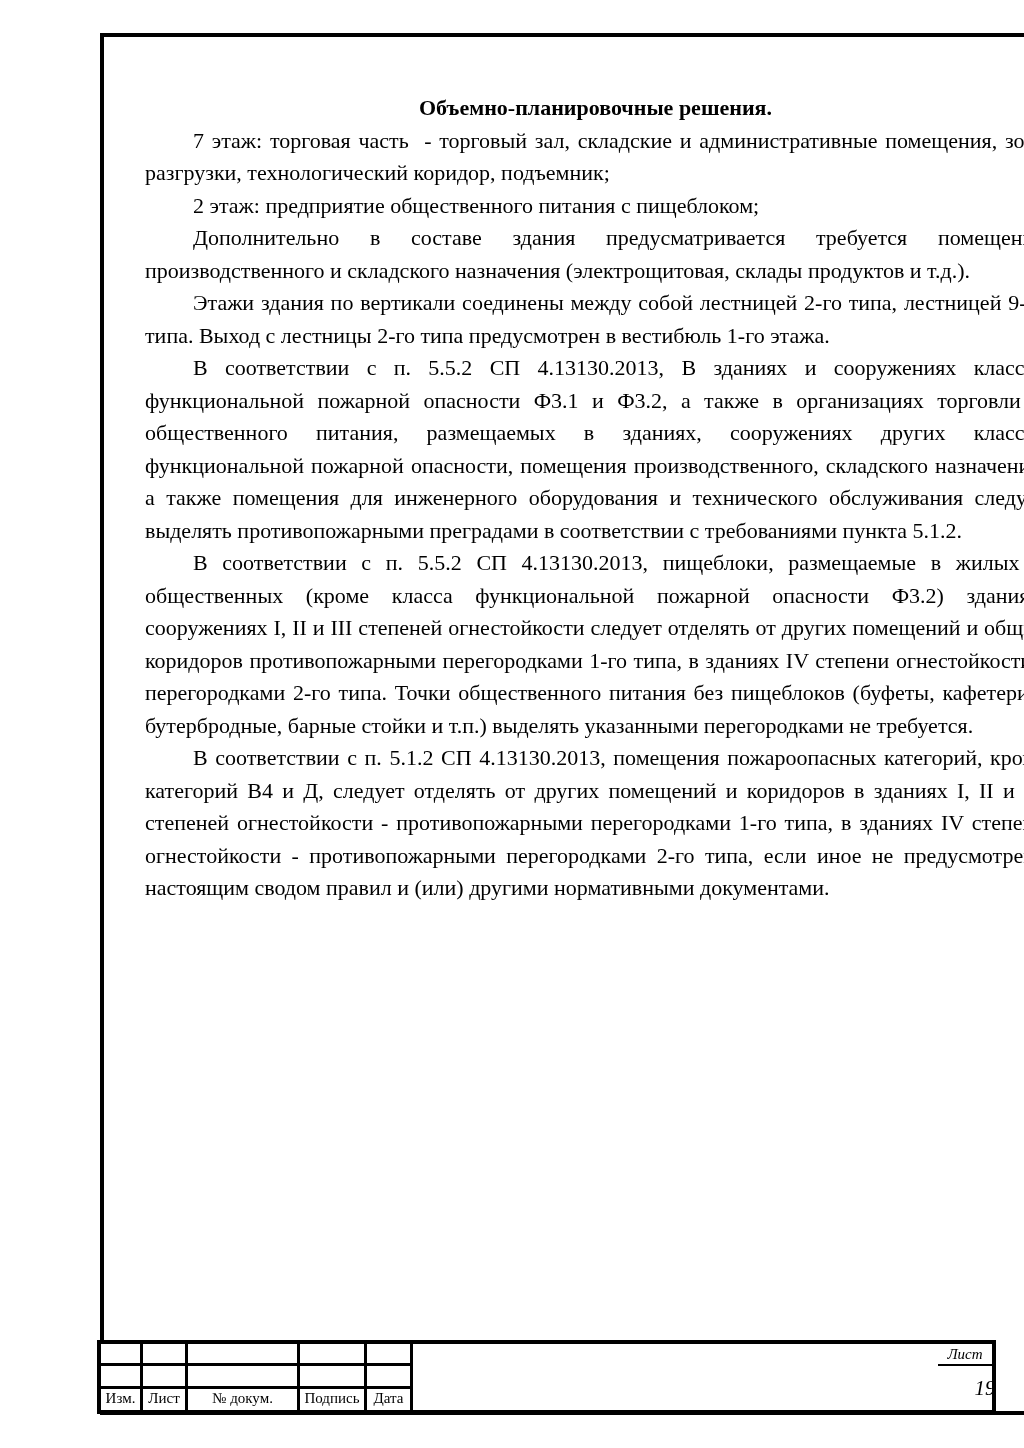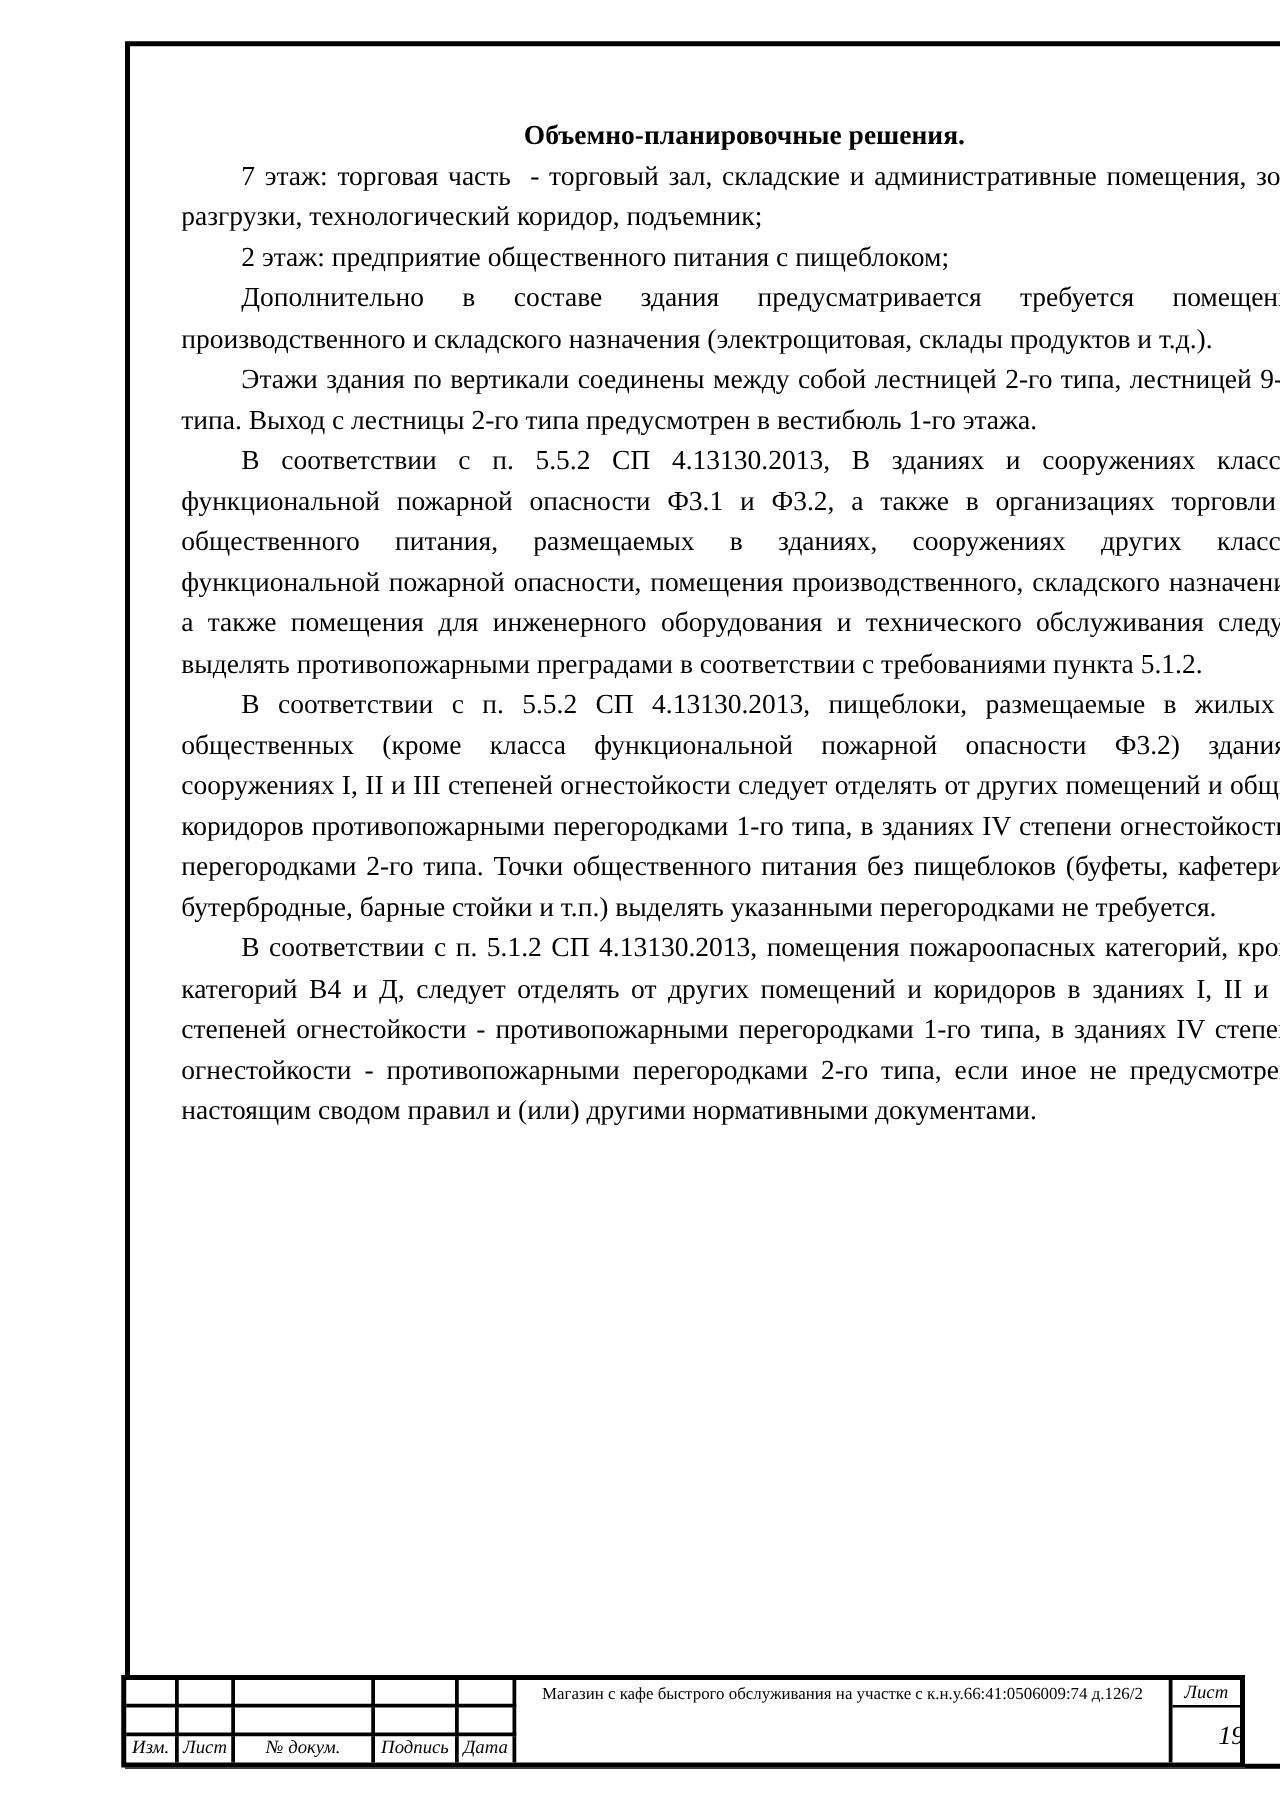--- a/index.html
+++ b/index.html
@@ -60,21 +60,20 @@
   .stamp .cell {
     box-sizing: border-box;
     border-right: 3px solid #000000;
     border-bottom: 3px solid #000000;
   }
   .stamp .cell.last-row { border-bottom: none; }
   .stamp .lbl {
     display: flex;
     align-items: center;
     justify-content: center;
-    font-style: italic;
     font-size: 15px;
     line-height: 1;
     padding-bottom: 2px;
   }
   .stamp .doc-cell {
     grid-area: 1 / 6 / 4 / 7;
     box-sizing: border-box;
     border-right: 3px solid #000000;
     display: flex;
     justify-content: center;
@@ -135,19 +134,18 @@
     <div class="cell" style="grid-area:2/3"></div>
     <div class="cell" style="grid-area:2/4"></div>
     <div class="cell" style="grid-area:2/5"></div>
 
     <div class="cell last-row lbl" style="grid-area:3/1">Изм.</div>
     <div class="cell last-row lbl" style="grid-area:3/2">Лист</div>
     <div class="cell last-row lbl" style="grid-area:3/3">№ докум.</div>
     <div class="cell last-row lbl" style="grid-area:3/4">Подпись</div>
     <div class="cell last-row lbl" style="grid-area:3/5">Дата</div>
 
-    <div class="doc-cell">Магазин с кафе быстрого обслуживания на участке с к.н.у.66:41:0506009:74 д.126/2</div>
 
     <div class="sheet-hdr">Лист</div>
     <div class="sheet-num">19</div>
   </div>
 
 </div>
 
 </body></html>

